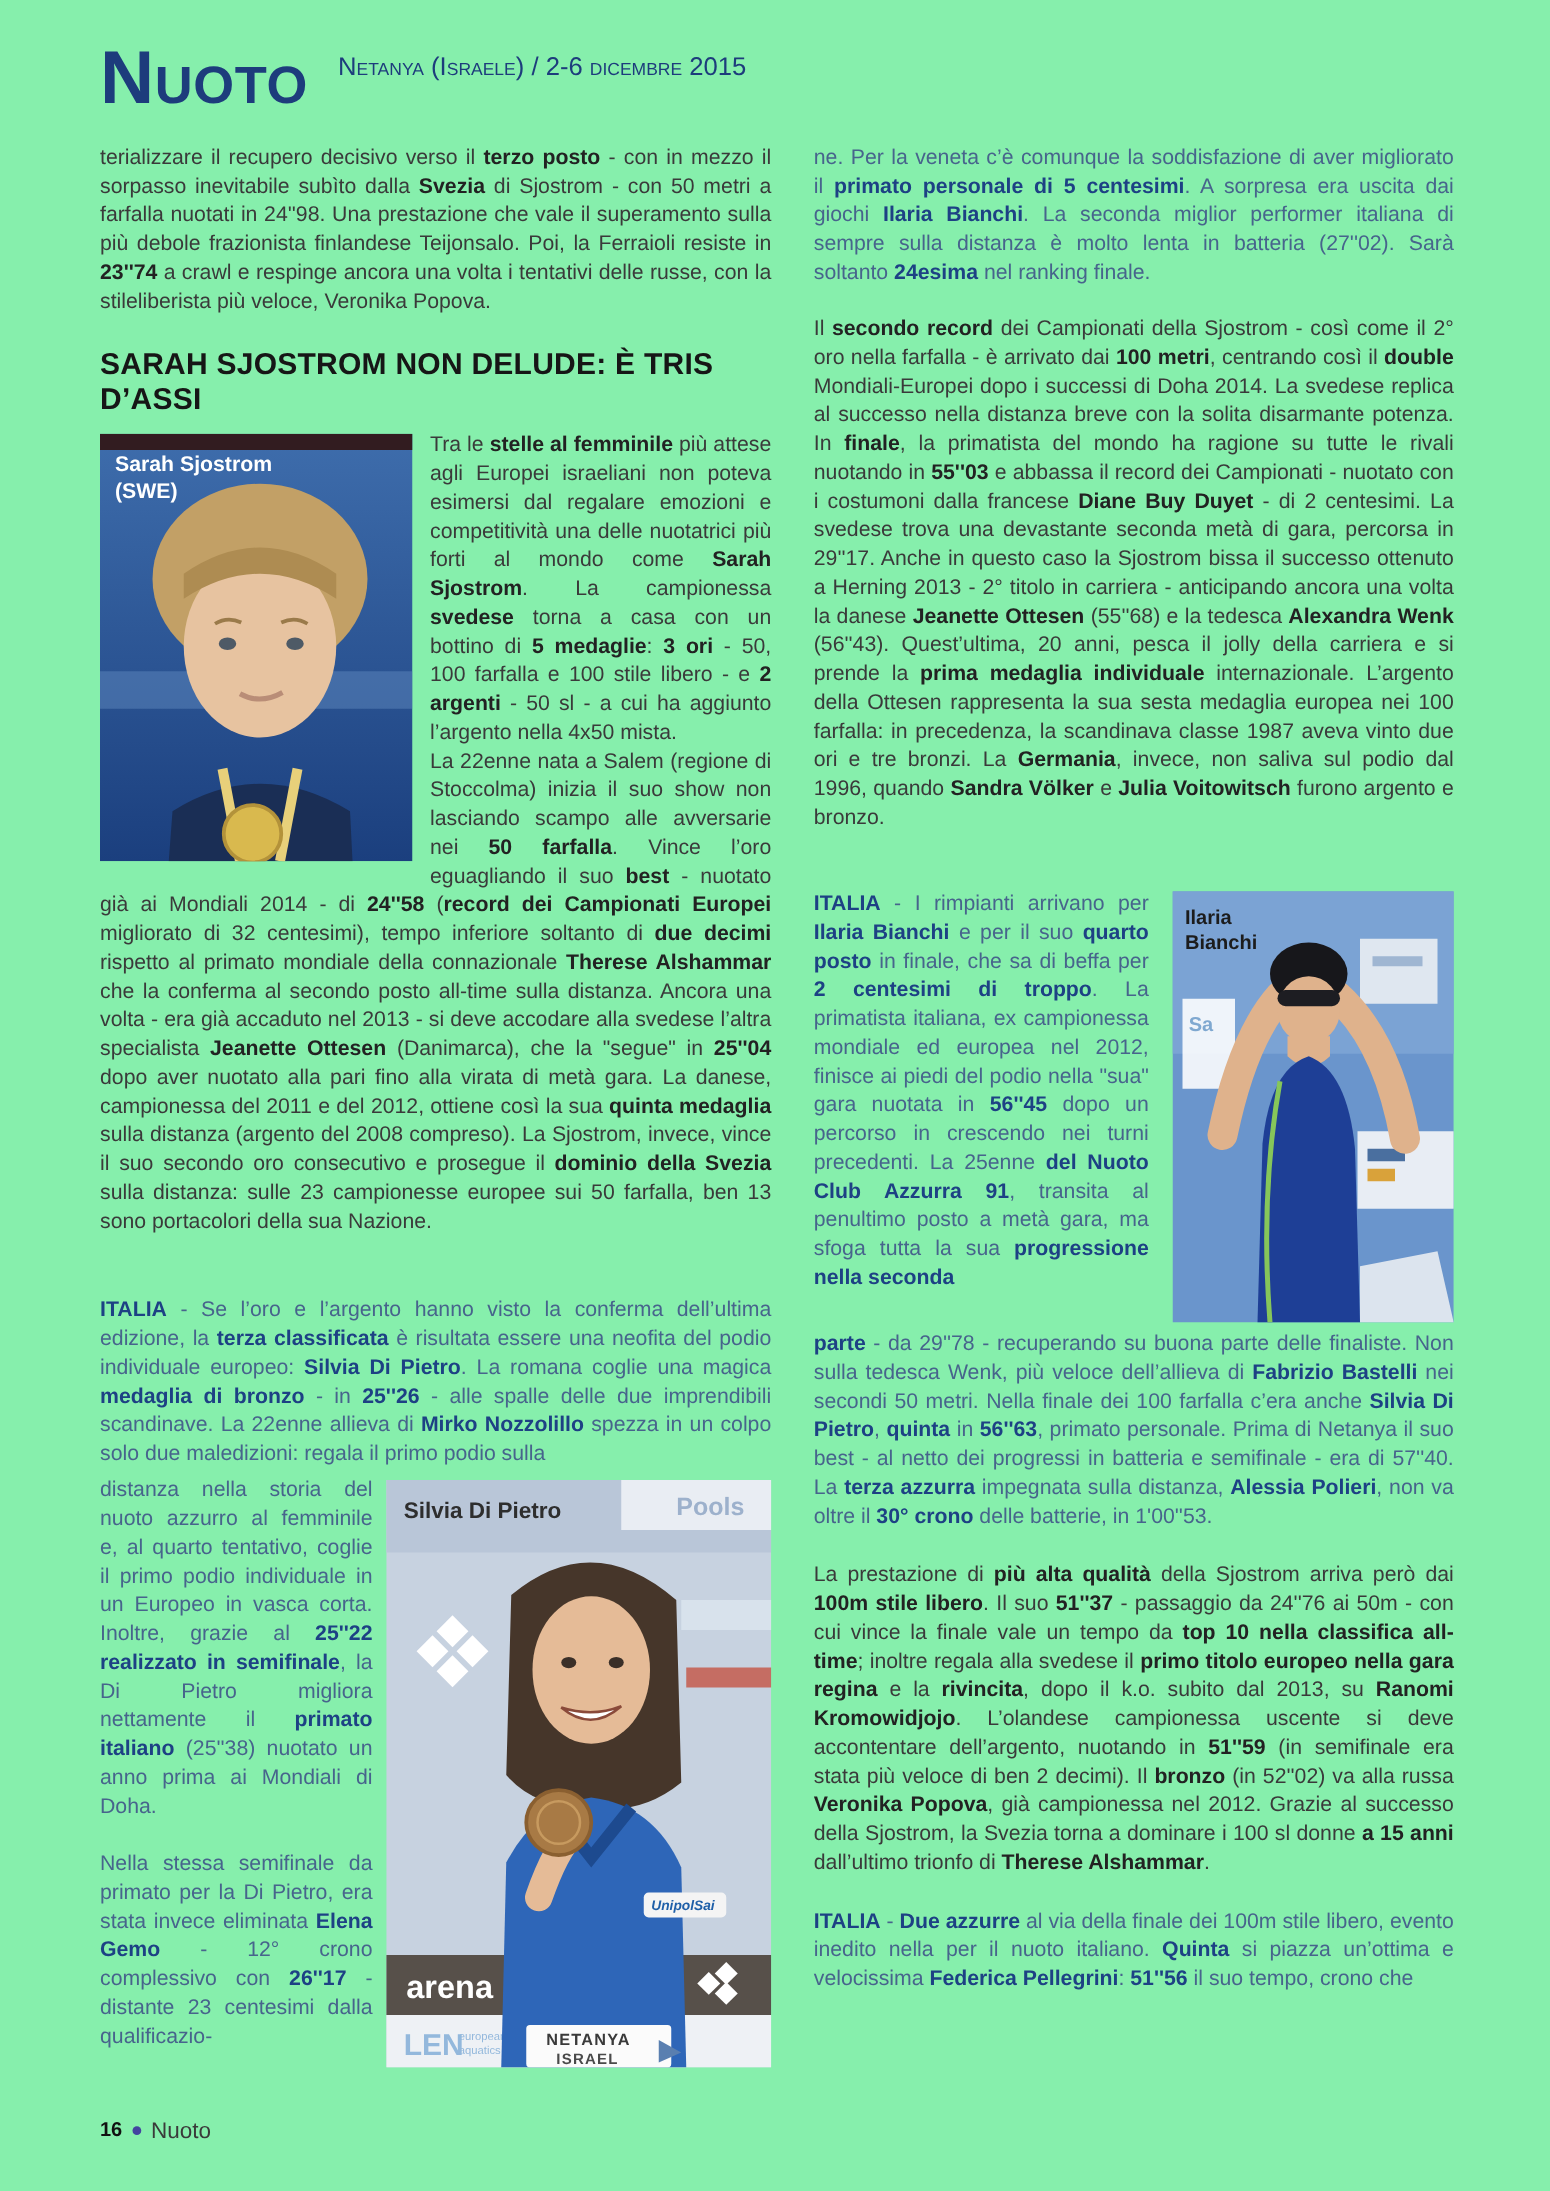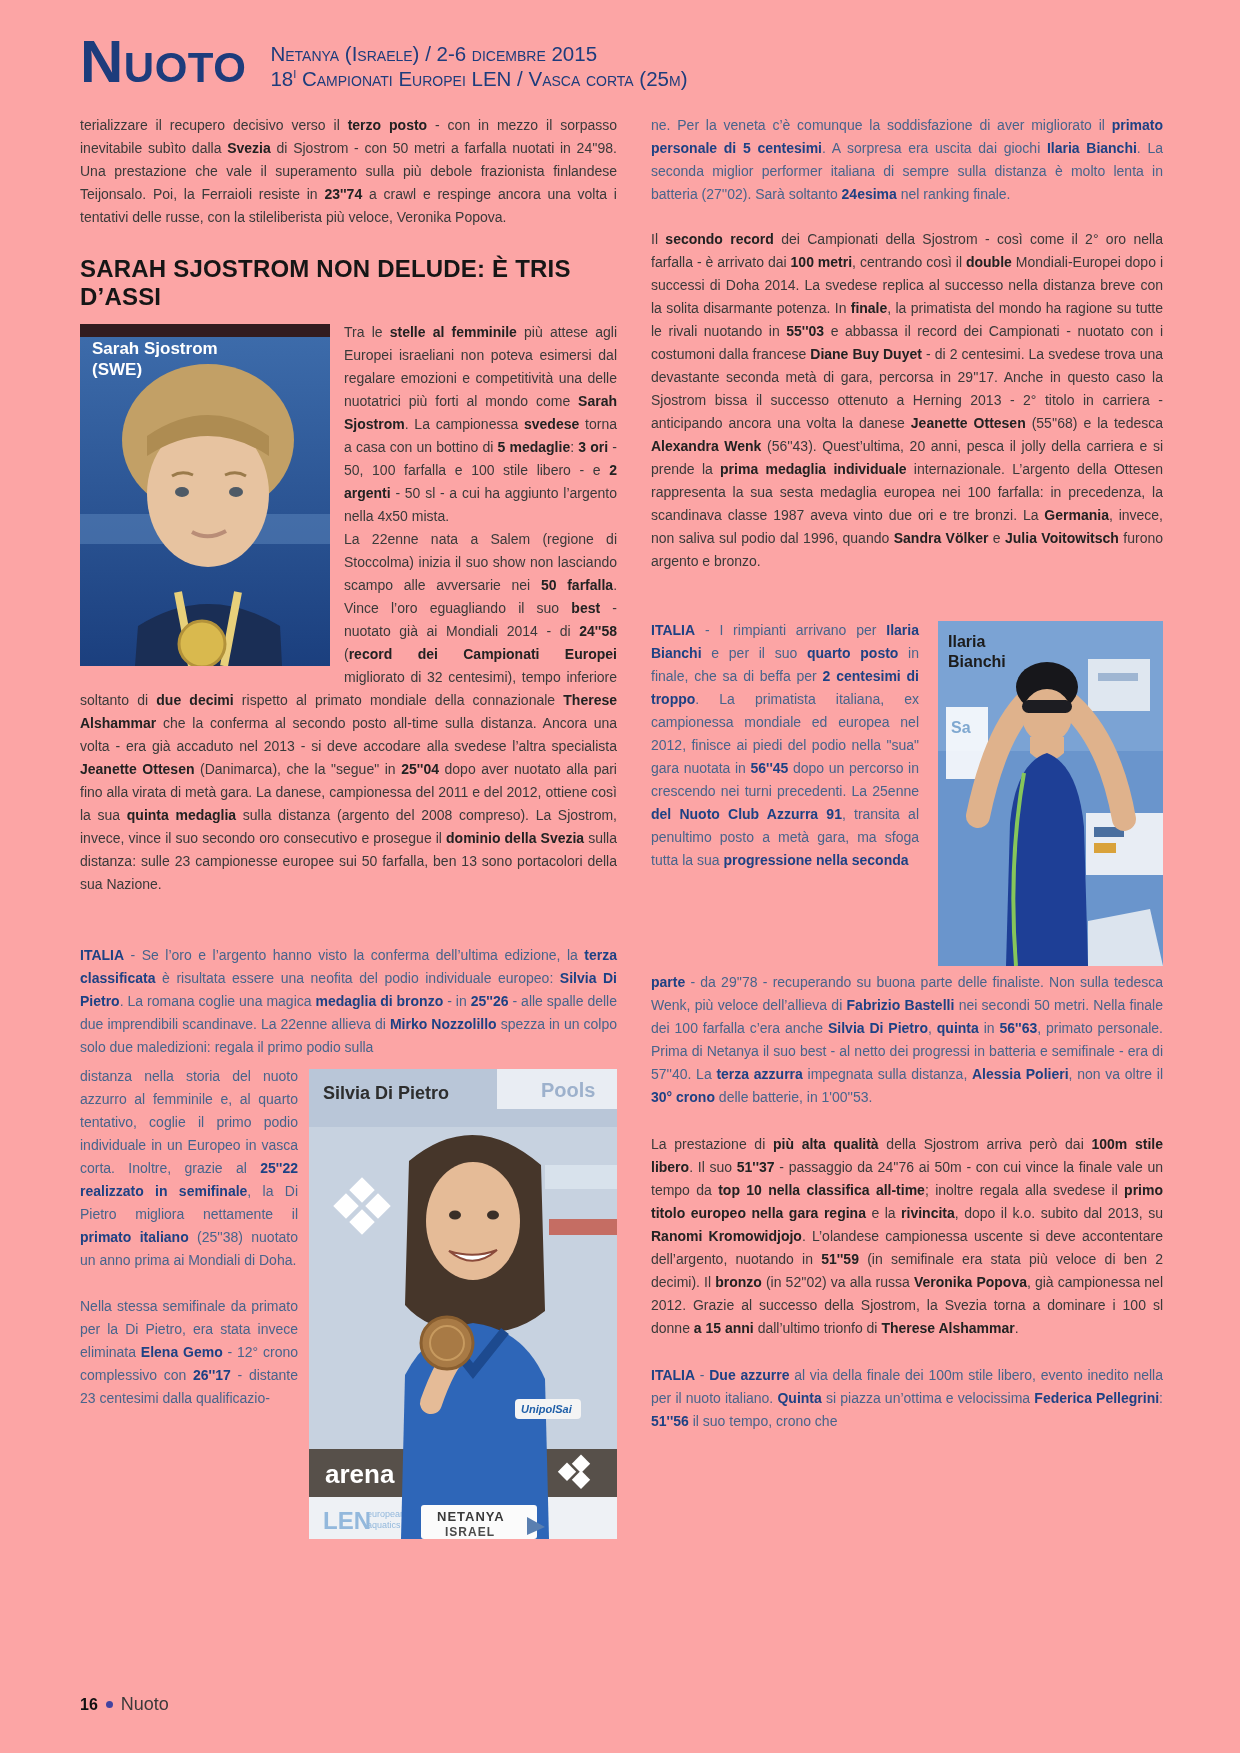--- a/index.html
+++ b/index.html
@@ -1,28 +1,28 @@
 <!DOCTYPE html>
 <html lang="it"><head>
 <meta charset="utf-8">
 <style>
 *{margin:0;padding:0;box-sizing:border-box}
 html,body{background:#9a9a9a}
-.page{position:relative;width:1240px;height:1753px;margin:0 auto;background:#fca5a5;
+.page{position:relative;width:1240px;height:1753px;margin:0 auto;background:#86efac;
   font-family:"Liberation Sans",sans-serif;color:#3a3a3a;overflow:hidden}
 
 .header{position:absolute;left:80px;top:34px;display:flex;align-items:flex-start;gap:24px}
 .brand{font-variant:small-caps;font-weight:700;font-size:60px;line-height:.92;color:#1d3c7c;letter-spacing:.5px}
 .event{font-variant:small-caps;font-weight:400;font-size:20.5px;line-height:1.22;color:#1d3c7c;padding-top:7px}
 .event sup{font-size:11px;vertical-align:super;line-height:0}
 
 .cols{position:absolute;left:80px;top:114px;width:1083px;display:flex;gap:34px}
 .col-left{width:537px}
 .col-right{width:512px}
-p.body{font-size:14px;line-height:23px;text-align:justify}
+p.body{font-size:17px;line-height:23px;text-align:justify}
 p.body .b{font-weight:700;color:#222}
 .blue p.body,p.body.blue{color:#47648c}
 .blue p.body .b,p.body.blue .b{color:#1d4184}
 h2.sec{font-size:24px;font-weight:700;color:#161616;margin:26px 0 10px;letter-spacing:.2px}
 
 figure{position:relative;display:block}
 figure svg{display:block;width:100%;height:100%;font-family:"Liberation Sans",sans-serif}
 .photo-sj{float:left;width:250px;height:342px;margin:3px 14px 4px 0}
 .narrow-wrap{position:relative;margin-top:6px}
 .photo-dp{position:absolute;top:4px;right:0;width:308px;height:470px}
@@ -40,21 +40,20 @@
 </style>
 </head>
 <body>
 
 <div class="page">
 
   <div class="header">
     <div class="brand">Nuoto</div>
     <div class="event">
       <div>Netanya (Israele) / 2-6 dicembre 2015</div>
-      <div><span>18</span><sup>I</sup><span> Campionati Europei LEN / Vasca corta (25m)</span></div>
     </div>
   </div>
 
   <div class="cols">
 
     <div class="col-left">
       <p class="body mb22"><span>terializzare il recupero decisivo verso il </span><span class="b">terzo posto</span><span> - con in mezzo il sorpasso inevitabile subìto dalla </span><span class="b">Svezia</span><span> di Sjostrom - con 50 metri a farfalla nuotati in 24''98. Una prestazione che vale il superamento sulla più debole frazionista finlandese Teijonsalo. Poi, la Ferraioli resiste in </span><span class="b">23''74</span><span> a crawl e respinge ancora una volta i tentativi delle russe, con la stileliberista più veloce, Veronika Popova.</span></p>
 
       <h2 class="sec">SARAH SJOSTROM NON DELUDE: È TRIS D’ASSI</h2>
 

